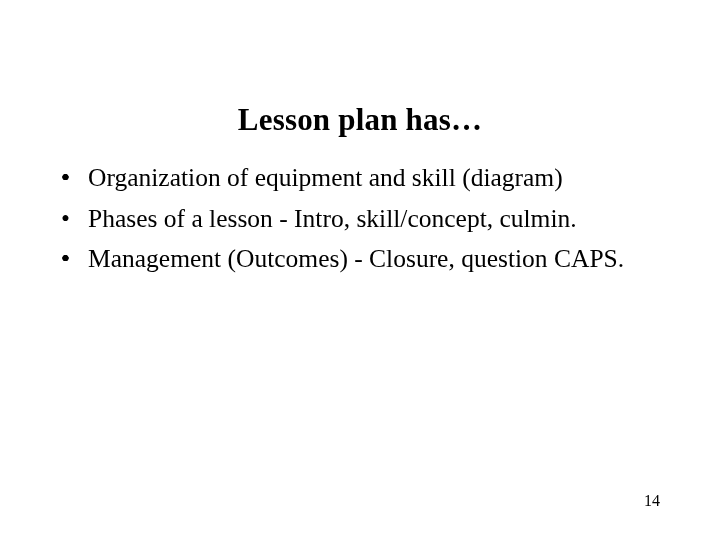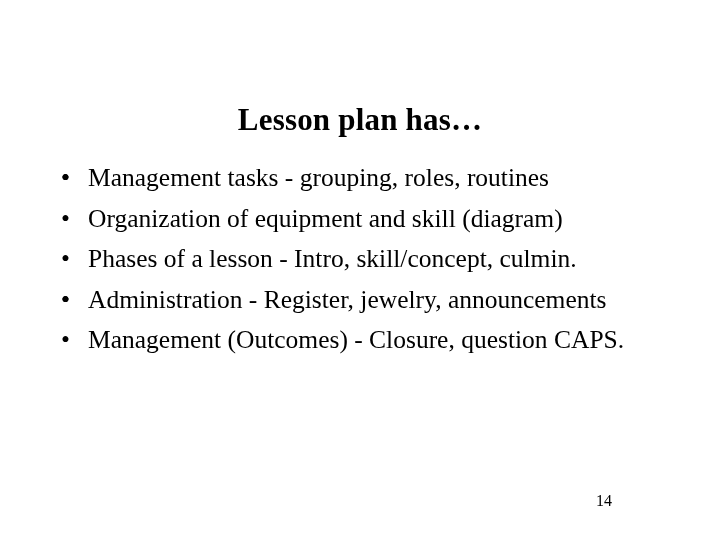--- a/index.html
+++ b/index.html
@@ -73,21 +73,21 @@
 
   .bullet-text {
     display: inline;
   }
 
   .page-number {
     position: absolute;
     left: 596px;
     top: 491px;
     width: 64px;
-    text-align: left;
+    text-align: right;
     font-size: 16px;
     line-height: 20px;
     color: #000000;
   }
 </style>
 </head>
 <body>
 
 <div class="slide">
 
@@ -95,40 +95,38 @@
 
   <div class="slide-body">
     <ul class="bullet-list">
 
       <li class="bullet-item">
         <span class="bullet-marker">•</span>
       </li>
 
       <li class="bullet-item">
         <span class="bullet-marker">•</span>
-        <span class="bullet-text">Management tasks - grouping, roles, routines</span>
       </li>
 
       <li class="bullet-item">
         <span class="bullet-marker">•</span>
         <span class="bullet-text">Organization of equipment and skill (diagram)</span>
       </li>
 
       <li class="bullet-item">
         <span class="bullet-marker">•</span>
         <span class="bullet-text">Phases of a lesson - Intro, skill/concept, culmin.</span>
       </li>
 
       <li class="bullet-item">
         <span class="bullet-marker">•</span>
       </li>
 
       <li class="bullet-item">
         <span class="bullet-marker">•</span>
-        <span class="bullet-text">Administration - Register, jewelry, announcements</span>
       </li>
 
       <li class="bullet-item">
         <span class="bullet-marker">•</span>
         <span class="bullet-text">Management (Outcomes) - Closure, question CAPS.</span>
       </li>
 
     </ul>
   </div>
 

